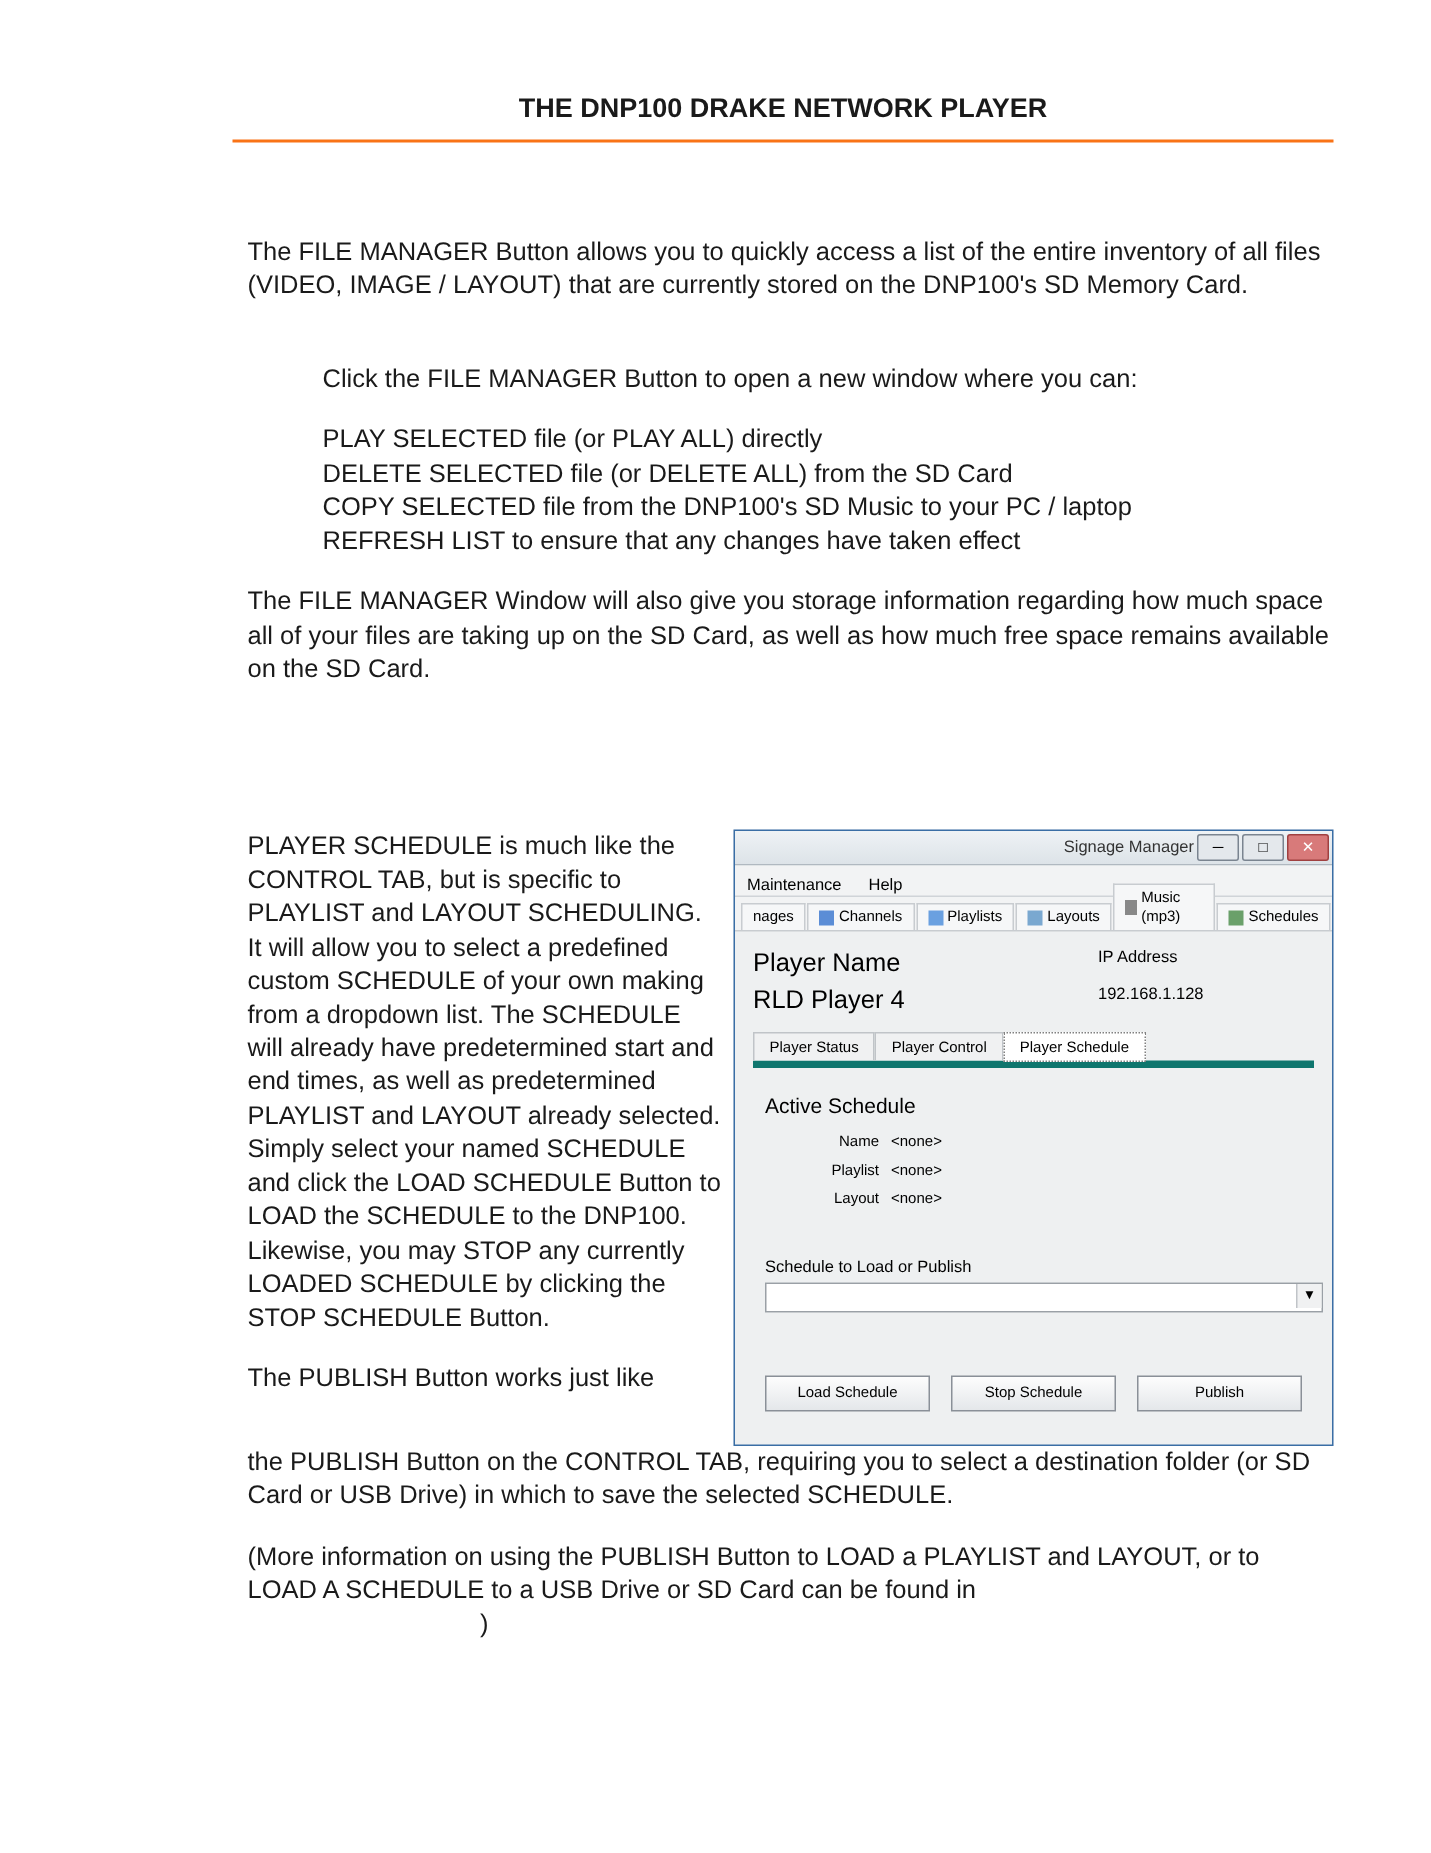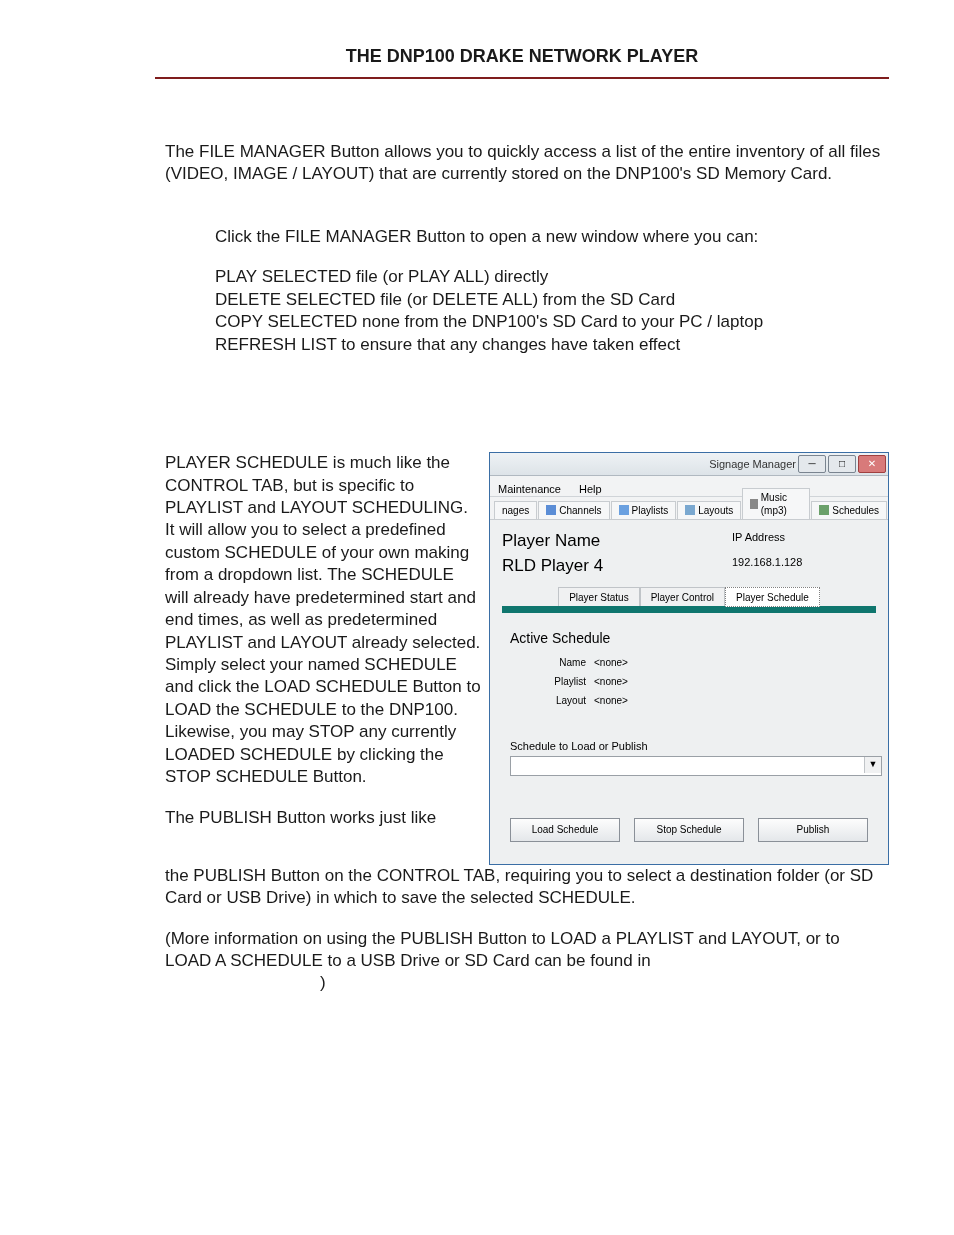--- a/index.html
+++ b/index.html
@@ -14,22 +14,22 @@
     width: 954px;
     padding: 0;
     box-sizing: border-box;
   }
   .header {
     text-align: center;
     font-weight: bold;
     font-size: 18px;
     padding-top: 46px;
     padding-bottom: 10px;
-    border-bottom: 2px solid #7f1d1d;
-    margin: 0 65px 0 155px;
+    border-bottom: 2px solid #f97316;
+    margin: 16px 65px 0 155px;
   }
   .content {
     margin: 12px 65px 0 165px;
     font-size: 17px;
     line-height: 1.32;
     position: relative;
   }
   .para { margin-top: 62px; }
   .indent-block { margin-top: 40px; margin-left: 50px; }
   .indent-block div { margin-bottom: 0; }
@@ -60,21 +60,21 @@
   .wbtn.close { background:#d87a7a; color:#fff; border-color:#a04040;}
   .menubar { height:20px; background:#f2f3f4; border-bottom:1px solid #d0d4d8; display:flex; align-items:flex-end; padding-left:8px;}
   .menubar span { margin-right:18px; font-size:11px;}
   .tabbar { height:22px; background:#f2f3f4; border-bottom:1px solid #c8ccd0; display:flex; align-items:flex-end; padding-left:4px;}
   .toptab { padding:2px 7px; font-size:10px; border:1px solid #c8ccd0; border-bottom:none; margin-right:1px; background:#f6f7f8; display:flex;align-items:center;}
   .toptab .ic { width:10px;height:10px; margin-right:3px; display:inline-block;}
   .clientarea { padding:10px 12px 18px 12px; }
   .fieldrow { display:flex; margin-bottom:2px;}
   .fieldrow .lab { width:230px; font-size:17px;}
   .fieldrow .val { font-size:11px;}
-  .subtabs { display:flex; margin-top:10px; border-bottom:7px solid #0f766e;justify-content:center;}
+  .subtabs { display:flex; margin-top:10px; border-bottom:5px solid #0f766e;}
   .subtab { padding:3px 10px 2px 10px; border:1px solid #c0c4c8; border-bottom:none; background:#f0f1f2; font-size:10px; margin-right:0; }
   .subtab.active { background:#fff; border-bottom:1px solid #fff; margin-bottom:-1px; border-style:dotted; border-color:#808080;}
   .subpanel { border:none; padding:10px 4px 4px 4px;}
   .group { margin-top:6px;}
   .group-title{ font-size:14px; margin-bottom:8px; margin-left:4px;}
   .kv { display:flex; margin:6px 0 6px 32px; font-size:10px;}
   .kv .k{ width:48px; text-align:right; margin-right:8px;}
   .kv .v{}
   .group2-title{ font-size:11px; margin:32px 0 2px 4px;}
   .dropdown { width:370px; height:18px; border:1px solid #9aa0a6; background:#fff; margin-left:4px; position:relative;}
@@ -88,24 +88,25 @@
 <div class="page">
   <div class="header">THE DNP100 DRAKE NETWORK PLAYER</div>
 
   <div class="content">
     <div class="para">The FILE MANAGER Button allows you to quickly access a list of the entire inventory of all files (VIDEO, IMAGE / LAYOUT) that are currently stored on the DNP100's SD Memory Card.</div>
 
     <div class="indent-block">
       <div style="margin-bottom:18px;">Click the FILE MANAGER Button to open a new window where you can:</div>
       <div>PLAY SELECTED file (or PLAY ALL) directly</div>
       <div>DELETE SELECTED file (or DELETE ALL) from the SD Card</div>
-      <div>COPY SELECTED none from the DNP100's SD Card to your PC / laptop</div>
+      <div>COPY SELECTED file from the DNP100's SD Music to your PC / laptop</div>
       <div>REFRESH LIST to ensure that any changes have taken effect</div>
     </div>
 
+    <div class="para2">The FILE MANAGER Window will also give you storage information regarding how much space all of your files are taking up on the SD Card, as well as how much free space remains available on the SD Card.</div>
 
     <div class="split-row">
       <div class="split-left">
         <div>PLAYER SCHEDULE is much like the CONTROL TAB, but is specific to PLAYLIST and LAYOUT SCHEDULING.  It will allow you to select a predefined custom SCHEDULE of your own making from a dropdown list.  The SCHEDULE will already have predetermined start and end times, as well as predetermined PLAYLIST and LAYOUT already selected.  Simply select your named SCHEDULE and click the LOAD SCHEDULE Button to LOAD the SCHEDULE to the DNP100.  Likewise, you may STOP any currently LOADED SCHEDULE by clicking the</div>
         <div>STOP SCHEDULE Button.</div>
         <div style="height:18px;"></div>
         <div>The PUBLISH Button works just like</div>
       </div>
       <div class="split-right">
 

